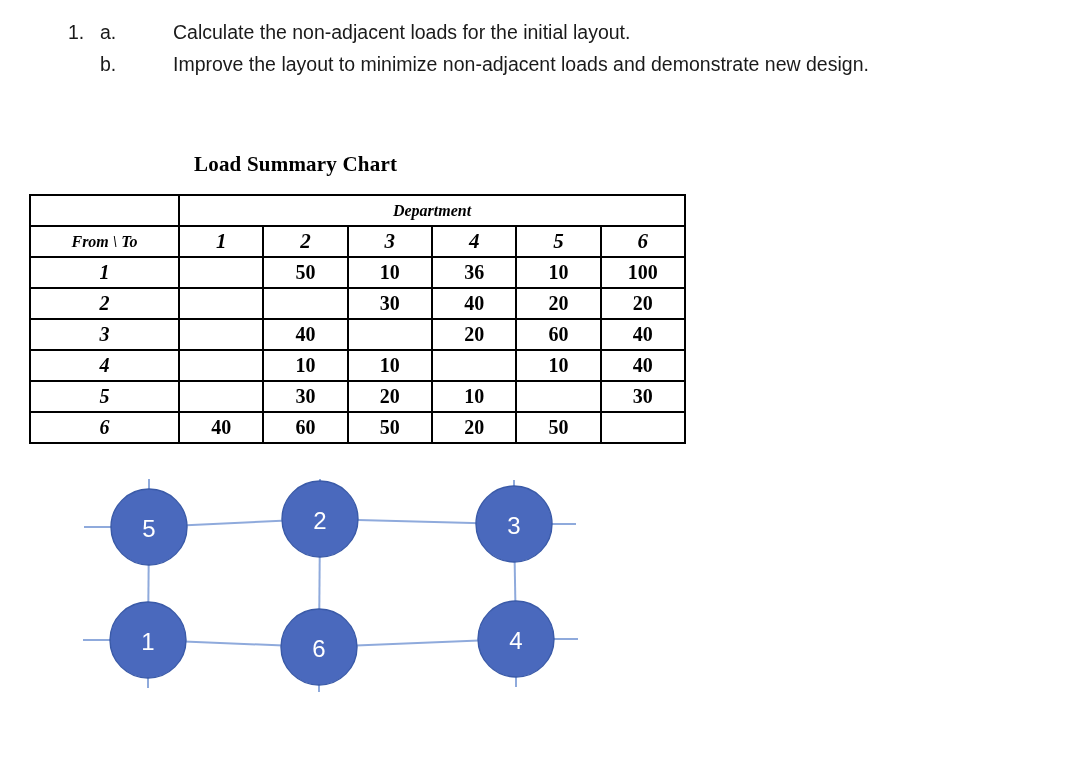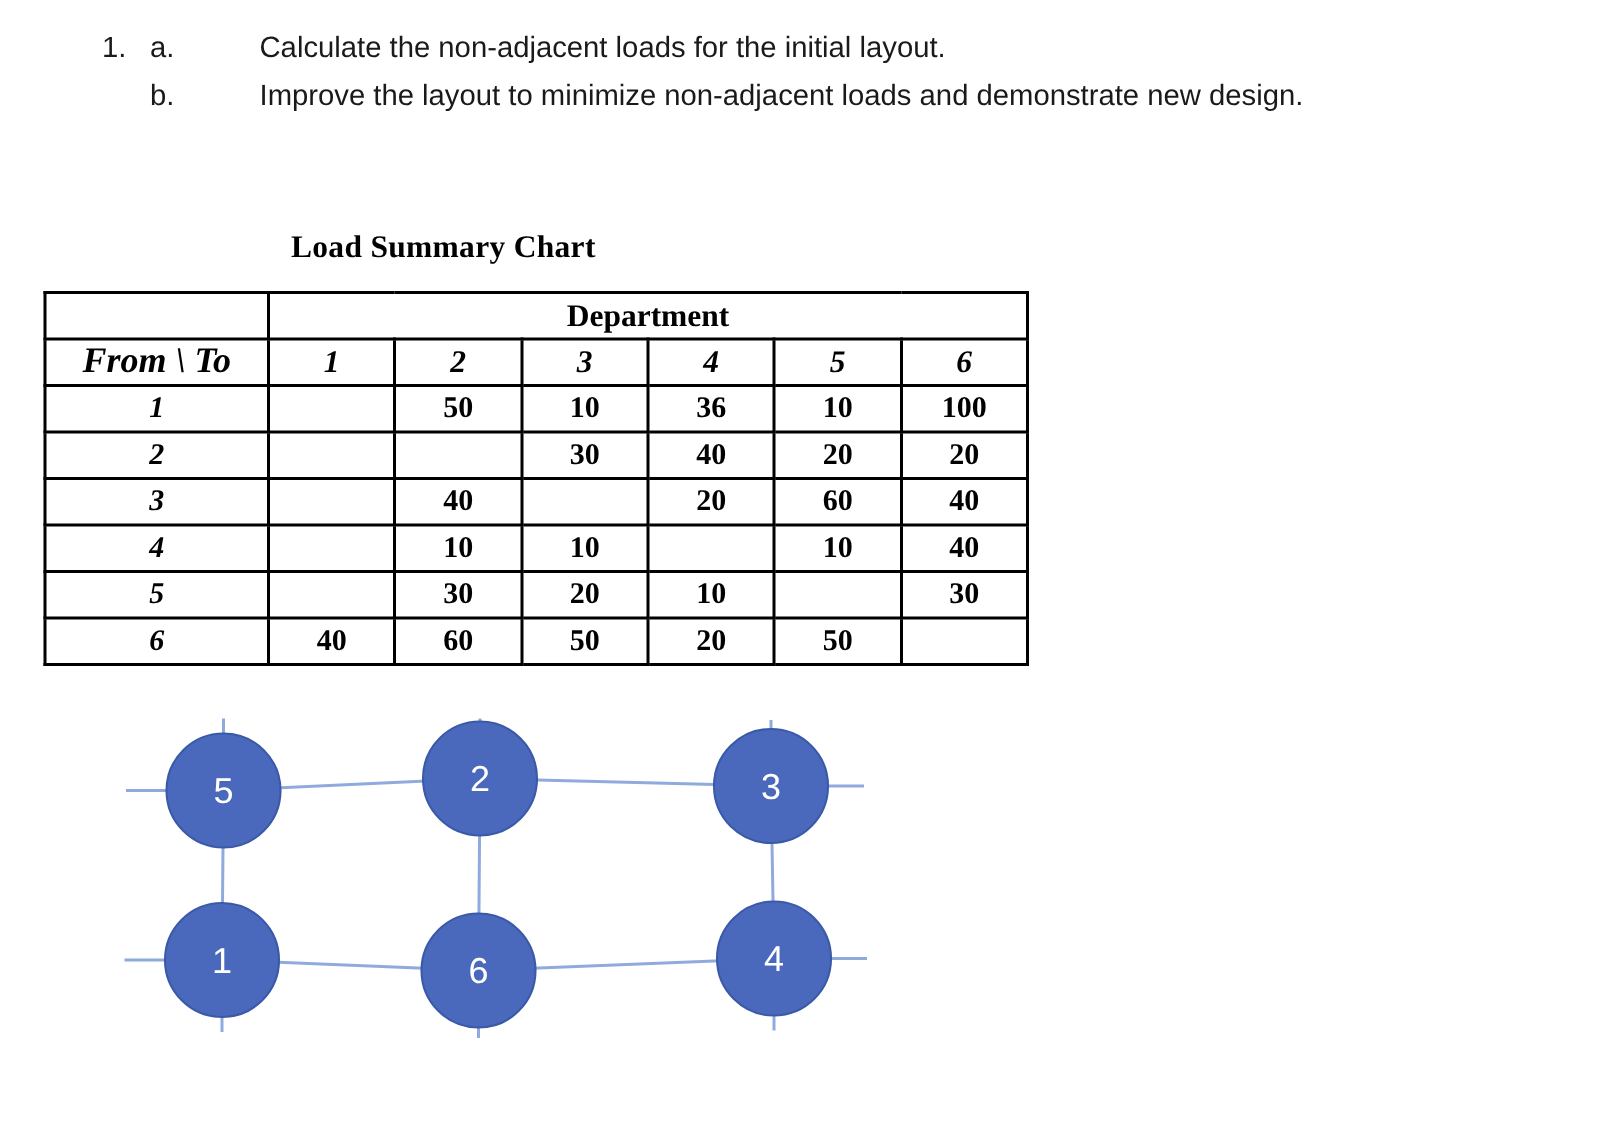--- a/index.html
+++ b/index.html
@@ -82,31 +82,32 @@
     padding: 0;
     background: #fff;
     font-weight: bold;
   }
   
   td.corner-blank {
     border: none;
     background: #fff;
   }
   th.dept-header {
-    font-size: 21px;
+    font-style: italic;
+    font-size: 16px;
     height: 35px;
   }
   th.col-head {
     font-style: italic;
     font-size: 21px;
   }
   th.col-head.plain { font-style: italic; }
   th.stub-head {
     font-style: italic;
-    font-size: 24px;
+    font-size: 16px;
   }
   td.row-head {
     font-style: italic;
     font-size: 20px;
   }
   td.cell-val { font-style: normal; }
 
   
   #node-diagram {
     position: absolute;

